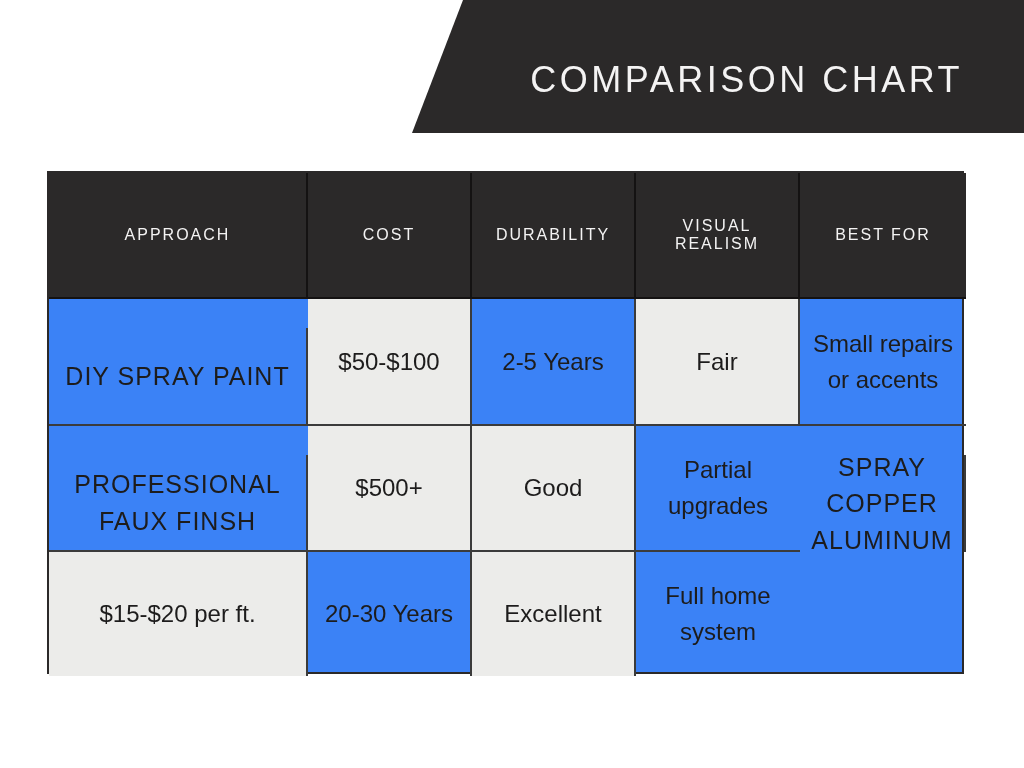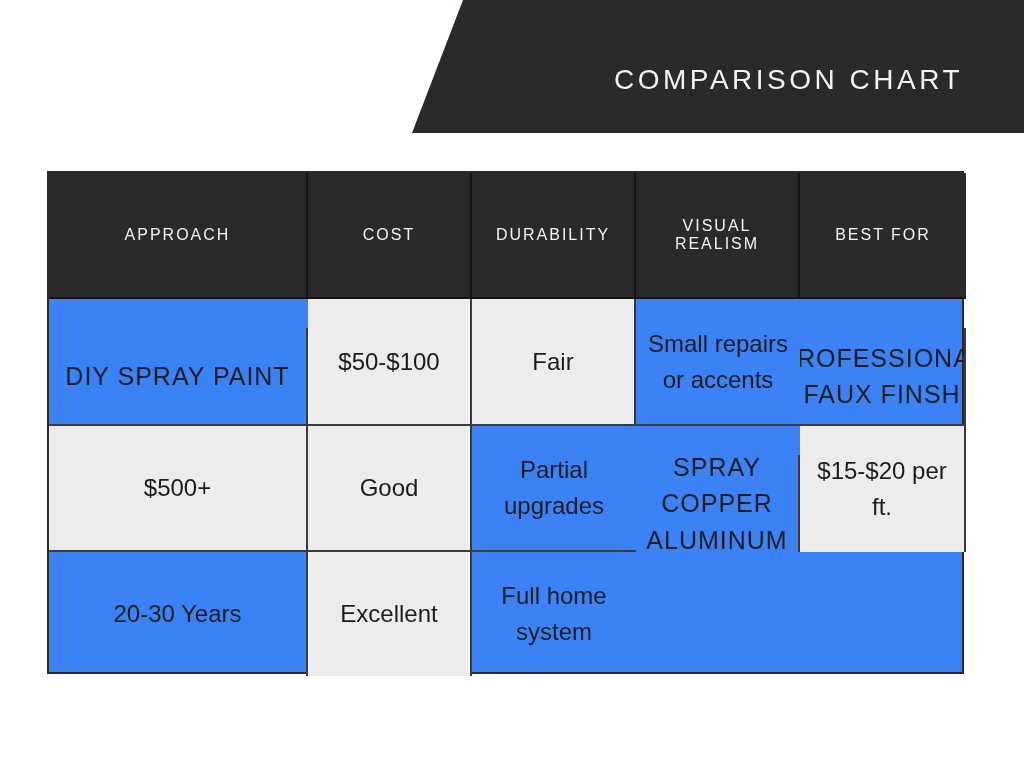--- a/index.html
+++ b/index.html
@@ -19,21 +19,21 @@
     width: 1024px; height: 133px;
     background: var(--banner-bg, #2b2929);
     clip-path: polygon(463px 0px, 1024px 0px, 1024px 133px, 412px 133px);
   }
   .banner-title {
     position: absolute;
     top: 80px;
     right: 61px;
     transform: translateY(-50%);
     color: var(--header-text, #f4f3f3);
-    font-size: 28px;
+    font-size: 36px;
     font-weight: 400;
     letter-spacing: 3.5px;
     white-space: nowrap;
   }
   
   .ctable {
     position: absolute;
     left: 47px; top: 171px;
     width: 917px; height: 503px;
     display: grid;
@@ -87,20 +87,21 @@
   <div class="ctable">
 
     <div class="cell th">APPROACH</div>
     <div class="cell th">COST</div>
     <div class="cell th">DURABILITY</div>
     <div class="cell th">VISUAL REALISM</div>
     <div class="cell th last-col">BEST FOR</div>
 
     <div class="cell td approach">DIY SPRAY PAINT</div>
     <div class="cell td shade">$50-$100</div>
+    <div class="cell td">2-5 Years</div>
     <div class="cell td shade">Fair</div>
     <div class="cell td last-col">Small repairs or accents</div>
 
     <div class="cell td approach">PROFESSIONAL FAUX FINSH</div>
     <div class="cell td shade">$500+</div>
     <div class="cell td shade">Good</div>
     <div class="cell td last-col">Partial upgrades</div>
 
     <div class="cell td approach last-row">SPRAY COPPER ALUMINUM</div>
     <div class="cell td shade last-row">$15-$20 per ft.</div>

